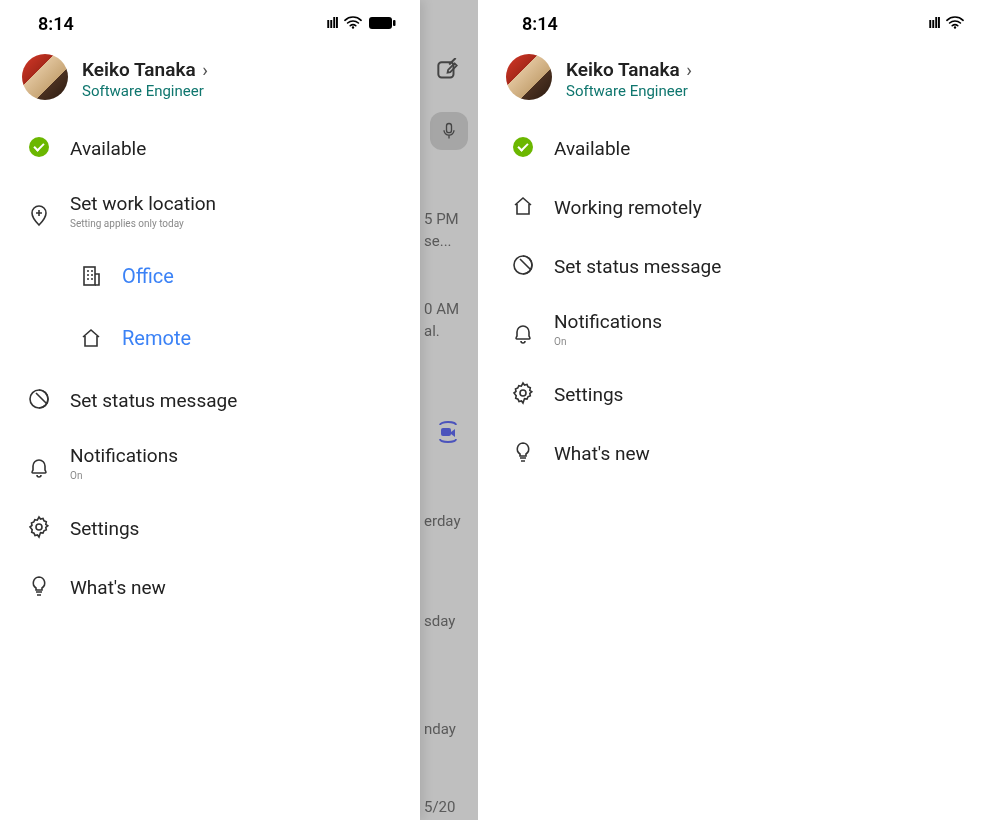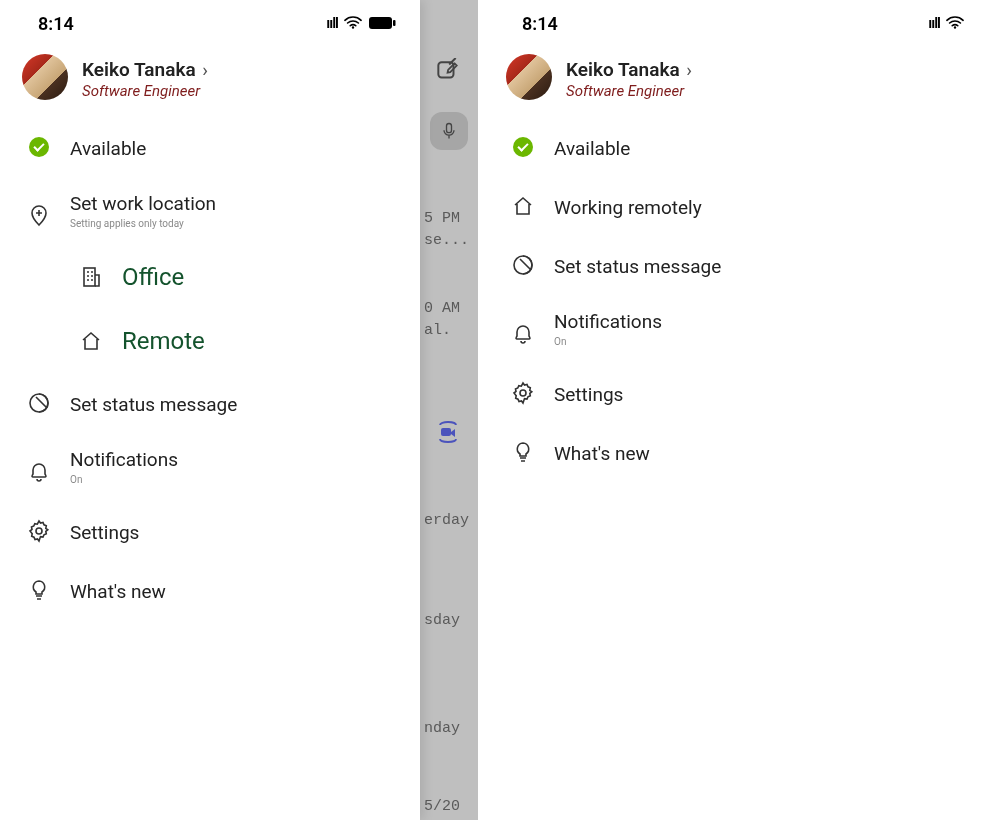--- a/index.html
+++ b/index.html
@@ -73,23 +73,22 @@
       flex-shrink: 0;
     }
     .profile-text .name {
       font-size: 19px;
       font-weight: 600;
       color: #222;
     }
     .chevron { font-weight: 400; color: #555; margin-left: 2px; }
     .profile-text .subtitle {
       font-size: 15px;
-      color: #7f1d1d;
+      color: #0f766e;
       margin-top: 1px;
-      font-style: italic;
     }
     .menu-item {
       display: flex;
       align-items: flex-end;
       gap: 18px;
       padding: 16px 22px 16px 26px;
     }
     .menu-icon {
       width: 26px;
       height: 26px;
@@ -115,21 +114,21 @@
       align-items: center;
       gap: 18px;
       padding: 18px 22px 18px 78px;
     }
     .submenu-item .sub-icon {
       width: 26px; height: 26px;
       display: flex; align-items: center; justify-content: center;
       color: #333;
     }
     .submenu-item .sub-icon svg { stroke: currentColor; fill: none; stroke-width: 1.6; }
-    .submenu-item .sub-label { font-size: 24px; color: #14532d; }
+    .submenu-item .sub-label { font-size: 20px; color: #3b82f6; }
     .status-dot-wrap {
       width: 26px; height: 26px;
       display: flex; align-items: center; justify-content: center;
     }
     .status-dot {
       width: 20px; height: 20px; border-radius: 50%;
       background: #6bb700;
       display: flex; align-items: center; justify-content: center;
     }
     .status-dot::after {
@@ -142,21 +141,20 @@
     }
     
     .chat-peek {
       position: absolute;
       top: 0;
       right: 0;
       width: 58px;
       height: 100%;
       font-size: 14px;
       color: #5a5a5a;
-      font-family: Liberation Mono, monospace;
     }
     .peek-compose {
       position: absolute;
       top: 58px; left: 14px;
       width: 30px; height: 30px;
       color: #444;
     }
     .peek-mic {
       position: absolute;
       top: 112px; left: 10px;

